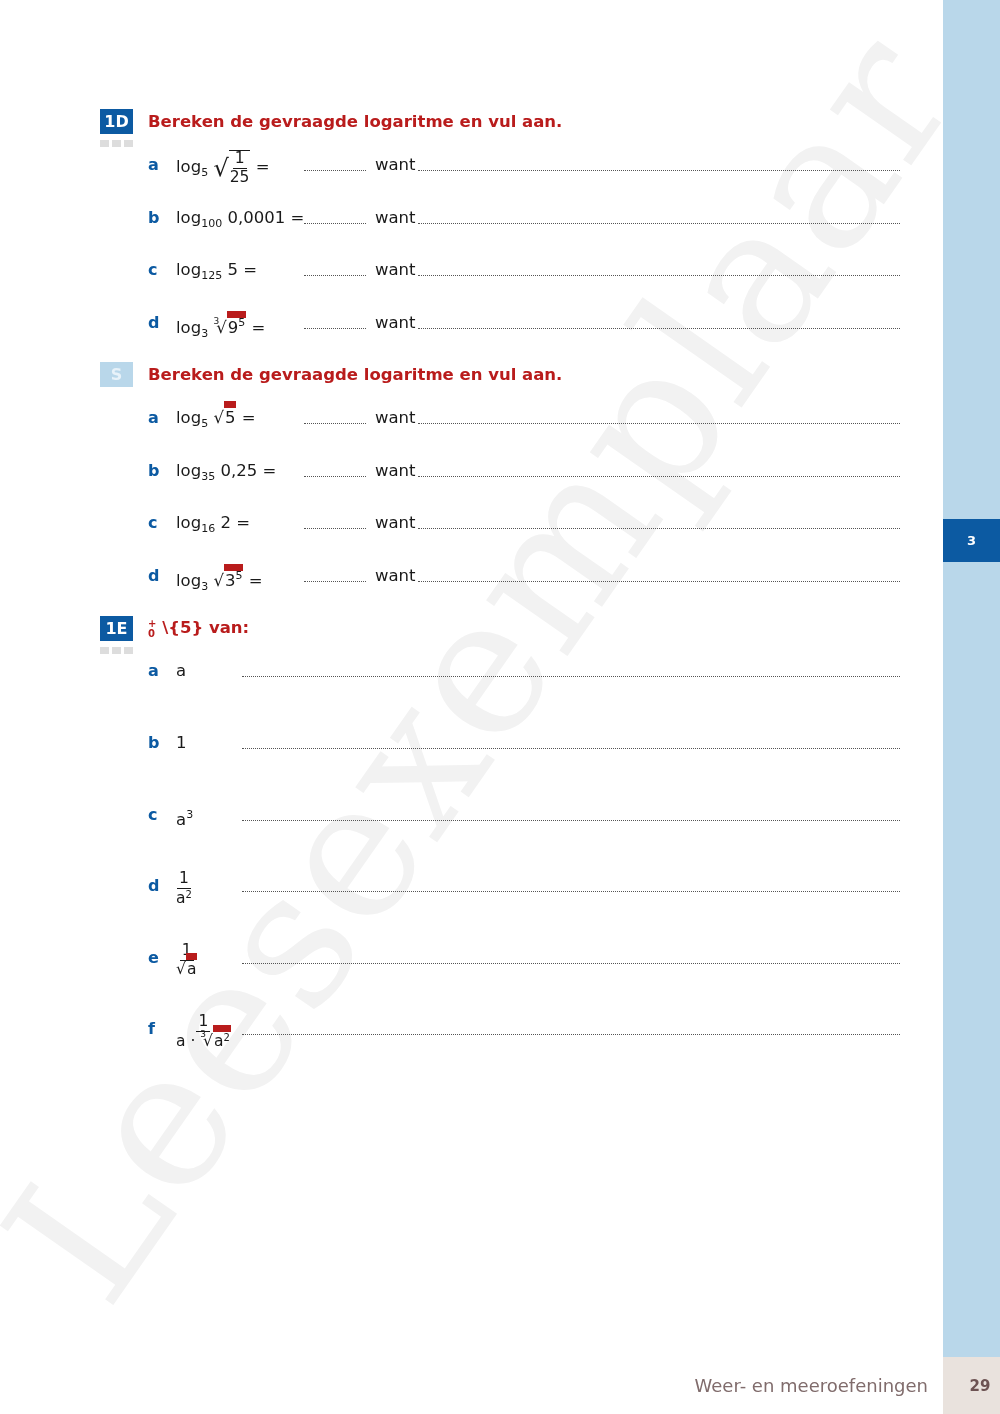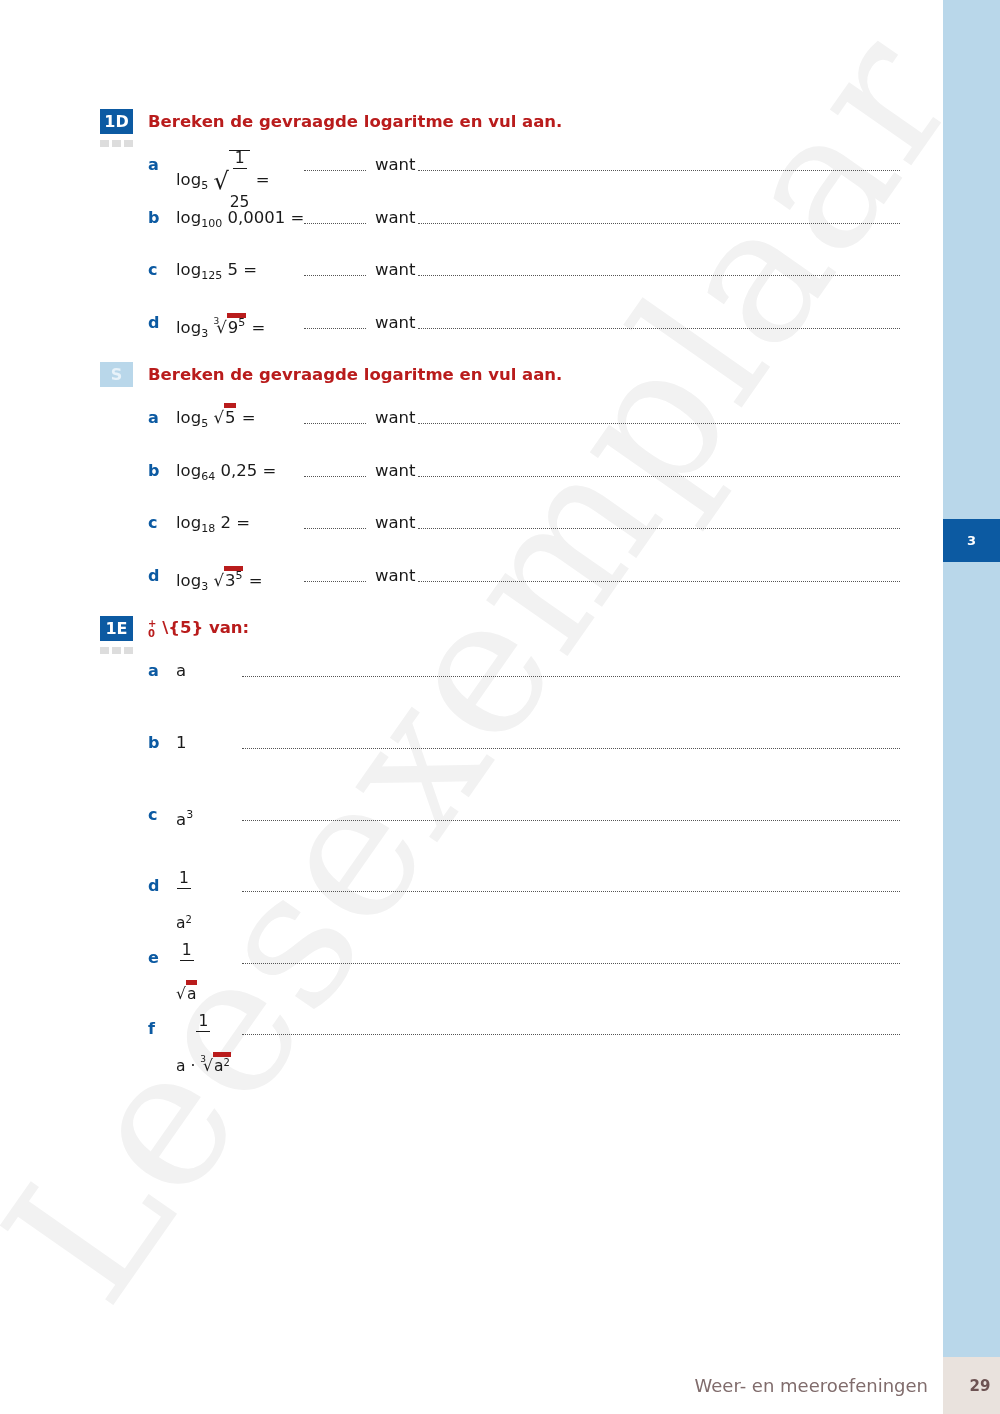--- a/index.html
+++ b/index.html
@@ -37,24 +37,24 @@
     .row .letter { position: absolute; left: 0; top: 0; color: #0c5aa2; font-weight: bold; font-size: 16px; line-height: 30px; }
     .row .expr { position: absolute; left: 28px; top: 0; font-size: 16.5px; line-height: 30px; white-space: nowrap; }
     .row .ans { position: absolute; left: 156px; top: 20px; width: 62px; border-bottom: 1px dotted #555; height: 1px; }
     .row .want { position: absolute; left: 227px; top: 0; font-size: 16.5px; line-height: 30px; }
     .row .reason { position: absolute; left: 270px; top: 20px; width: 482px; border-bottom: 1px dotted #555; height: 1px; }
     .row .long { position: absolute; left: 94px; top: 20px; width: 658px; border-bottom: 1px dotted #555; height: 1px; }
 
     sub { font-size: 11px; vertical-align: -4px; }
     sup { font-size: 11px; vertical-align: 7px; }
     .rad { display: inline-block; position: relative; }
-    .rad .ov { border-top: 5px solid #b91c1c; padding: 0 1px; }
+    .rad .ov { border-top: 7px solid #b91c1c; padding: 0 1px; }
     .frac { display: inline-flex; flex-direction: column; align-items: center; vertical-align: middle; line-height: 1; font-size: 15.5px; }
     .frac .num { padding: 0 2px 1px; border-bottom: 1px solid #1a1a1a; }
-    .frac .den { padding-top: 1px; margin-top: 25px; }
+    .frac .den { padding-top: 1px; }
     .idx { font-size: 9px; position: relative; top: -9px; margin-right: -3px; }
   </style>
 </head>
 <body>
 
 <div class="watermark">Leesexemplaar</div>
 
 <div class="side-strip"></div>
 <div class="chapter-tab">3</div>
 <div class="footer-title">Weer- en meeroefeningen</div>
@@ -134,32 +134,32 @@
       <span>=</span>
     </span>
     <span class="ans"></span>
     <span class="want">want</span>
     <span class="reason"></span>
   </div>
 
   <div class="row" style="top:444px;">
     <span class="letter">b</span>
     <span class="expr">
-      <span>log</span><sub>64</sub>
+      <span>log</span><sub>35</sub>
       <span>0,25</span> <span>=</span>
     </span>
     <span class="ans"></span>
     <span class="want">want</span>
     <span class="reason"></span>
   </div>
 
   <div class="row" style="top:496px;">
     <span class="letter">c</span>
     <span class="expr">
-      <span>log</span><sub>18</sub>
+      <span>log</span><sub>16</sub>
       <span>2</span> <span>=</span>
     </span>
     <span class="ans"></span>
     <span class="want">want</span>
     <span class="reason"></span>
   </div>
 
   <div class="row" style="top:549px;">
     <span class="letter">d</span>
     <span class="expr">

